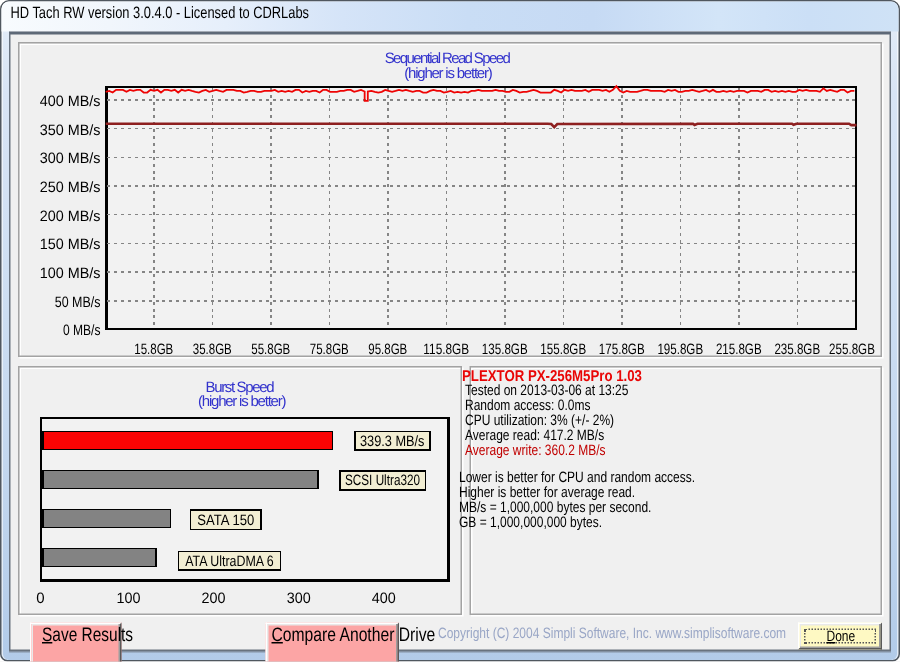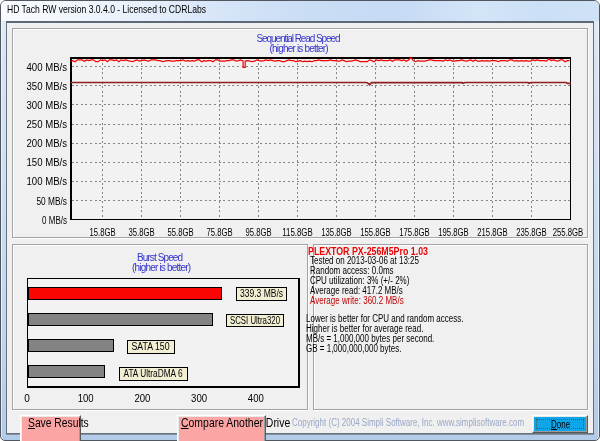--- a/index.html
+++ b/index.html
@@ -16,21 +16,21 @@
 svg text{font-family:"Liberation Sans",sans-serif}
 .info{position:absolute;left:299px;top:223.5px;font-size:10px;line-height:9.93px;color:#000;white-space:nowrap}
 .info>div{transform:scaleX(0.8);transform-origin:0 0}
 .info .b1{margin-left:1.5px;font-weight:bold;color:#e90505;font-size:10.5px;transform:scaleX(0.84)}
 .info .i{margin-left:4px}
 .info .rw{color:#c00000}
 .info .gap{height:8.3px}
 .btn{position:absolute;height:32px;background:#fca5a5;border:1px solid;border-color:#ffffff #5a5a5a #5a5a5a #ffffff;box-shadow:inset -1px -1px 0 #9d9d9d,inset 1px 1px 0 #e9e9e9;font-size:13px;color:#000;line-height:13.5px;white-space:pre}
 .btn>span{display:inline-block;transform-origin:0 0;white-space:pre}
 .copy{position:absolute;left:284.5px;top:393.5px;font-size:10px;color:#99a6c6;white-space:pre;transform:scaleX(0.8);transform-origin:0 0}
-.done{position:absolute;left:524.5px;top:392px;width:56px;height:18px;background:#0ea5e9;border:1px solid;border-color:#ffffff #5a5a5a #5a5a5a #ffffff;box-shadow:inset -1px -1px 0 #9d9d9d,inset 1px 1px 0 #e9e9e9}
+.done{position:absolute;left:524.5px;top:392px;width:56px;height:18px;background:#fef9c3;border:1px solid;border-color:#ffffff #5a5a5a #5a5a5a #ffffff;box-shadow:inset -1px -1px 0 #9d9d9d,inset 1px 1px 0 #e9e9e9}
 .done .foc{position:absolute;left:3px;top:3px;right:3px;bottom:3px;border:1px dotted #555}
 .done .t{position:absolute;left:18px;top:2.5px;font-size:10px;transform:scaleX(0.8);transform-origin:0 0}
 </style></head><body>
 <div class="win"></div>
 <div class="tbar"></div>
 <div class="title">HD Tach RW version 3.0.4.0 - Licensed to CDRLabs</div>
 <div class="client">
   <div class="panel p1"></div>
   <div class="panel p2"></div>
   <div class="panel p3"></div>

